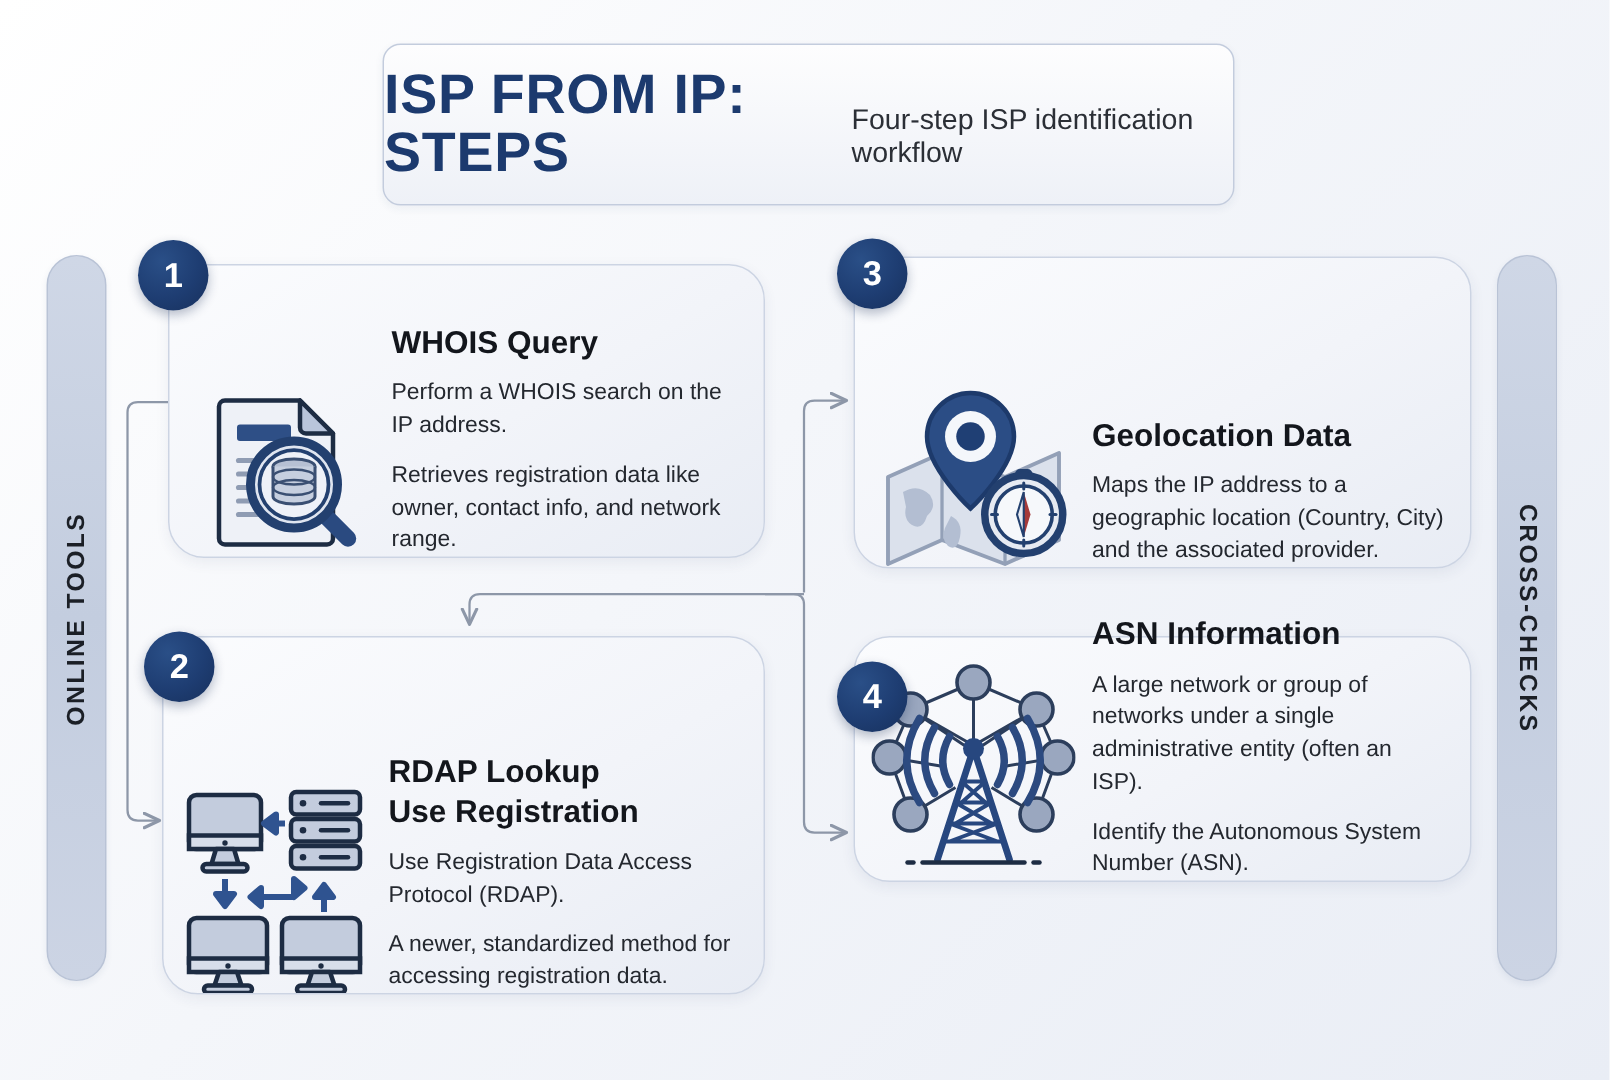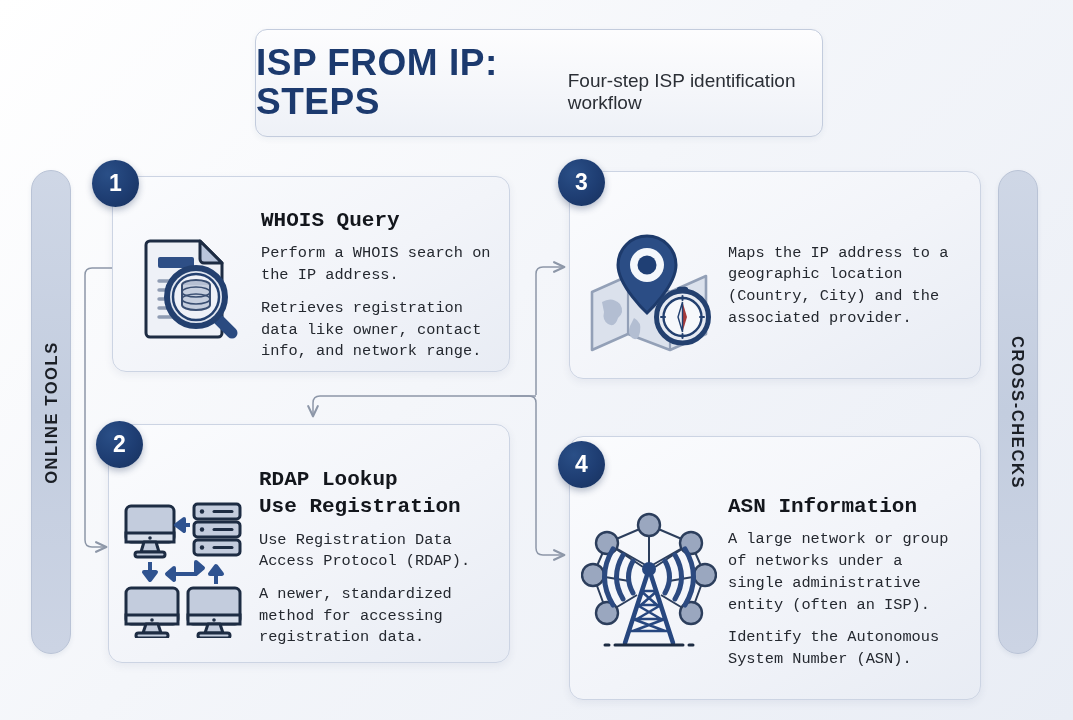--- a/index.html
+++ b/index.html
@@ -55,31 +55,30 @@
     color: #1b1f26;
     white-space: nowrap;
   }
   .rail-left .rail-label  { transform: rotate(-90deg); }
   .rail-right .rail-label { transform: rotate(90deg); }
 
   
   .card {
     position: absolute;
     border: 1px solid #ccd4e3;
-    border-radius: 14px;
+    border-radius: 24px;
     background: linear-gradient(150deg, #fbfcfe 0%, #f2f4f9 55%, #e8ecf4 100%);
     box-shadow: 0 3px 9px rgba(40,60,100,0.07);
     display: flex;
-    align-items: center;
-    font-family: Liberation Mono, monospace;
+    align-items: flex-end;
   }
   .card-1 { left: 112px; top: 176px; width: 398px; height: 196px; }
   .card-2 { left: 108px; top: 424px; width: 402px; height: 239px; }
   .card-3 { left: 569px; top: 171px; width: 412px; height: 208px; }
-  .card-4 { left: 569px; top: 436px; width: 412px; height: 264px; }
+  .card-4 { left: 569px; top: 424px; width: 412px; height: 164px; }
 
   .card-icon {
     flex: 0 0 auto;
     display: flex; align-items: center; justify-content: center;
   }
   .card-1 .card-icon { width: 148px; padding-top: 24px; }
   .card-2 .card-icon { width: 150px; padding-top: 50px; }
   .card-3 .card-icon { width: 158px; padding-top: 24px; }
   .card-4 .card-icon { width: 158px; padding-top: 30px; }
 
@@ -281,20 +280,21 @@
         <g stroke="#23406f" stroke-width="2" stroke-linecap="round">
           <line x1="98.5" y1="74" x2="98.5" y2="78"></line>
           <line x1="98.5" y1="112" x2="98.5" y2="116"></line>
           <line x1="77" y1="95" x2="81" y2="95"></line>
           <line x1="116" y1="95" x2="120" y2="95"></line>
         </g>
       </g>
     </svg>
   </div>
   <div class="card-body">
+    <div class="card-title">Geolocation Data</div>
     <div class="card-line">Maps the IP address to a geographic location (Country, City) and the associated provider.</div>
   </div>
 </div>
 
 <div class="badge badge-4">4</div>
 <div class="card card-4">
   <div class="card-icon">
     <svg width="136" height="148" viewBox="0 0 136 148">
       <g stroke="#2c3e5c" stroke-width="2" fill="none">
         <path d="M68,16 L26,34 M68,16 L110,34 M68,16 L68,60

